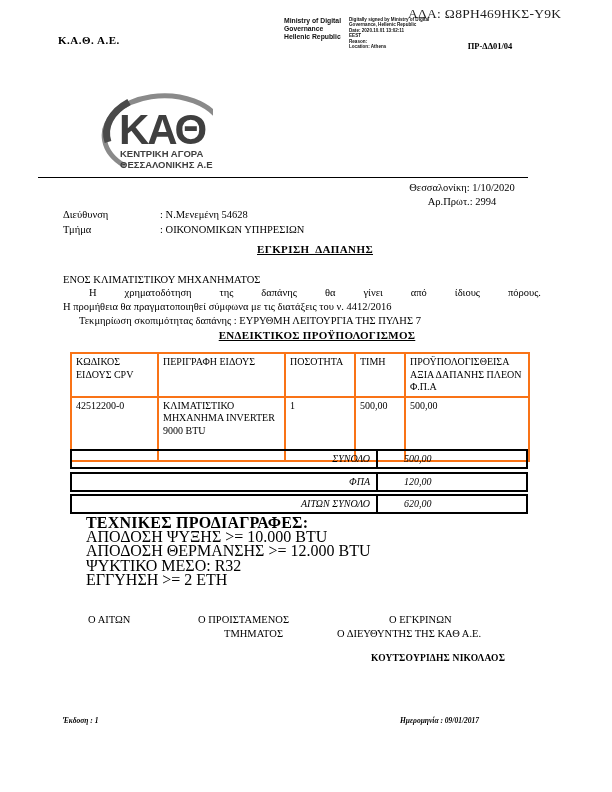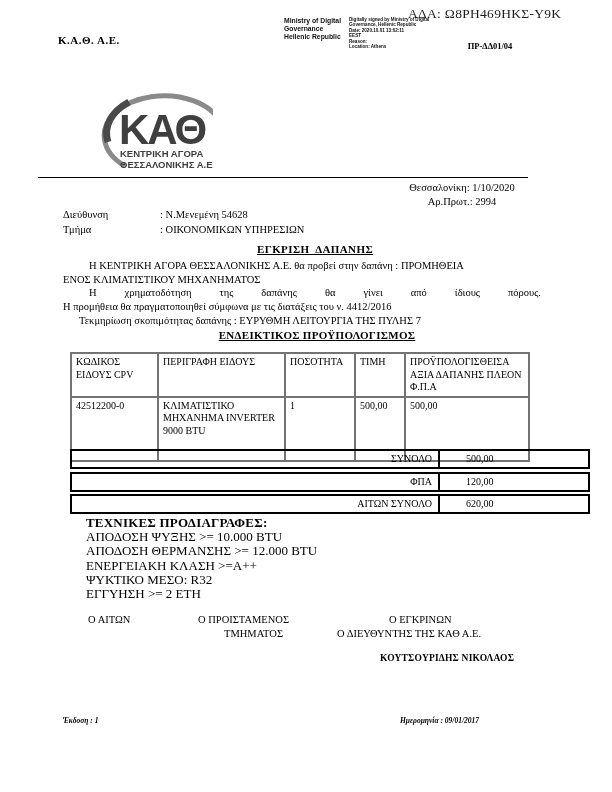--- a/index.html
+++ b/index.html
@@ -36,45 +36,45 @@
   .bl1{top:259px;text-indent:26px;}
   .bl2{top:273px;}
   .bl3{top:286px;text-indent:26px;text-align:justify;text-align-last:justify;}
   .bl4{top:300px;}
   .bl5{top:314px;text-indent:16px;}
   .budget-heading{left:62px;top:329px;width:510px;text-align:center;font-weight:bold;font-size:11px;
                   text-decoration:underline;letter-spacing:.3px;}
 
   
   .budget-table{left:70px;top:352px;width:458px;border-collapse:collapse;table-layout:fixed;font-size:10px;}
-  .budget-table th,.budget-table td{border:2px solid #737373;vertical-align:top;padding:2px 4px;font-weight:normal;text-align:left;line-height:12.5px;}
+  .budget-table th,.budget-table td{border:2px solid #f97316;vertical-align:top;padding:2px 4px;font-weight:normal;text-align:left;line-height:12.5px;}
   .budget-table thead tr{height:42px;}
   .budget-table tbody tr{height:64px;margin-left:21px;}
   .th-amount{text-align:justify;}
   .cell-qty{text-align:center;}
   .cell-price{text-align:center;font-weight:bold;}
   .cell-amount{padding-left:28px;}
-  .totals{left:70px;width:520px;}
+  .totals{left:70px;width:458px;font-style:italic;}
   .total-row{display:flex;border:2px solid #000;height:16px;margin-bottom:2.5px;font-size:10px;line-height:15px;}
   .total-label{flex:1;text-align:right;padding-right:6px;}
   .total-value{width:122px;border-left:2px solid #000;padding-left:26px;}
   .t-totals{top:449px;}
 
   
-  .specs{left:86px;top:516px;font-size:13px;line-height:14.2px;}
+  .specs{left:86px;top:516px;font-size:16px;line-height:14.2px;}
   .specs-heading{font-weight:bold;letter-spacing:.2px;}
 
   
   .sig{font-size:10.5px;}
   .sig-applicant{left:88px;top:614px;}
   .sig-head1{left:198px;top:614px;}
   .sig-head2{left:224px;top:628px;font-family:Liberation Serif, serif;}
   .sig-appr1{left:389px;top:614px;}
   .sig-appr2{left:337px;top:628px;}
-  .sig-name{left:380px;top:653px;font-size:9.5px;font-weight:bold;letter-spacing:.2px;}
+  .sig-name{left:371px;top:653px;font-size:9.5px;font-weight:bold;letter-spacing:.2px;}
 
   
   .footer-item{top:716px;font-size:7.5px;font-weight:bold;font-style:italic;}
   .footer-edition{left:63px;}
   .footer-date{left:400px;}
 </style>
 </head>
 <body>
 
 <div class="page">
@@ -113,21 +113,20 @@
       <span class="lbl">Διεύθυνση</span>
       <span>: Ν.Μενεμένη 54628</span>
     </div>
     <div class="row">
       <span class="lbl">Τμήμα</span>
       <span>: ΟΙΚΟΝΟΜΙΚΩΝ ΥΠΗΡΕΣΙΩΝ</span>
     </div>
   </div>
 
   <div class="abs doc-title">ΕΓΚΡΙΣΗ  ΔΑΠΑΝΗΣ</div>
-  <div class="abs body-line bl1">Η ΚΕΝΤΡΙΚΗ ΑΓΟΡΑ ΘΕΣΣΑΛΟΝΙΚΗΣ Α.Ε. θα προβεί στην  δαπάνη : ΠΡΟΜΗΘΕΙΑ</div>
   <div class="abs body-line bl2">ΕΝΟΣ ΚΛΙΜΑΤΙΣΤΙΚΟΥ ΜΗΧΑΝΗΜΑΤΟΣ</div>
   <div class="abs body-line bl3">Η χρηματοδότηση της δαπάνης θα γίνει από ίδιους πόρους.</div>
   <div class="abs body-line bl4">Η προμήθεια θα πραγματοποιηθεί σύμφωνα με τις διατάξεις του ν. 4412/2016</div>
   <div class="abs body-line bl5">Τεκμηρίωση  σκοπιμότητας δαπάνης : ΕΥΡΥΘΜΗ ΛΕΙΤΟΥΡΓΙΑ ΤΗΣ ΠΥΛΗΣ 7</div>
   <div class="abs budget-heading">ΕΝΔΕΙΚΤΙΚΟΣ ΠΡΟΫΠΟΛΟΓΙΣΜΟΣ</div>
 
   <table class="abs budget-table">
     <colgroup>
       <col style="width:87px">
         <col style="width:127px">
@@ -167,21 +166,20 @@
     <div class="total-row">
       <div class="total-label">ΑΙΤΩΝ ΣΥΝΟΛΟ</div>
       <div class="total-value">620,00</div>
     </div>
   </div>
 
   <div class="abs specs">
     <div class="specs-heading">ΤΕΧΝΙΚΕΣ ΠΡΟΔΙΑΓΡΑΦΕΣ:</div>
     <div>ΑΠΟΔΟΣΗ ΨΥΞΗΣ &gt;= 10.000 BTU</div>
     <div>ΑΠΟΔΟΣΗ ΘΕΡΜΑΝΣΗΣ &gt;= 12.000 BTU</div>
-    <div>ΕΝΕΡΓΕΙΑΚΗ ΚΛΑΣΗ &gt;=Α++</div>
     <div>ΨΥΚΤΙΚΟ ΜΕΣΟ: R32</div>
     <div>ΕΓΓΥΗΣΗ &gt;= 2 ΕΤΗ</div>
   </div>
 
   <div class="abs sig sig-applicant">Ο ΑΙΤΩΝ</div>
   <div class="abs sig sig-head1">Ο ΠΡΟΙΣΤΑΜΕΝΟΣ</div>
   <div class="abs sig sig-head2">ΤΜΗΜΑΤΟΣ</div>
   <div class="abs sig sig-appr1">Ο ΕΓΚΡΙΝΩΝ</div>
   <div class="abs sig sig-appr2">Ο ΔΙΕΥΘΥΝΤΗΣ ΤΗΣ ΚΑΘ Α.Ε.</div>
   <div class="abs sig-name">ΚΟΥΤΣΟΥΡΙΔΗΣ ΝΙΚΟΛΑΟΣ</div>

